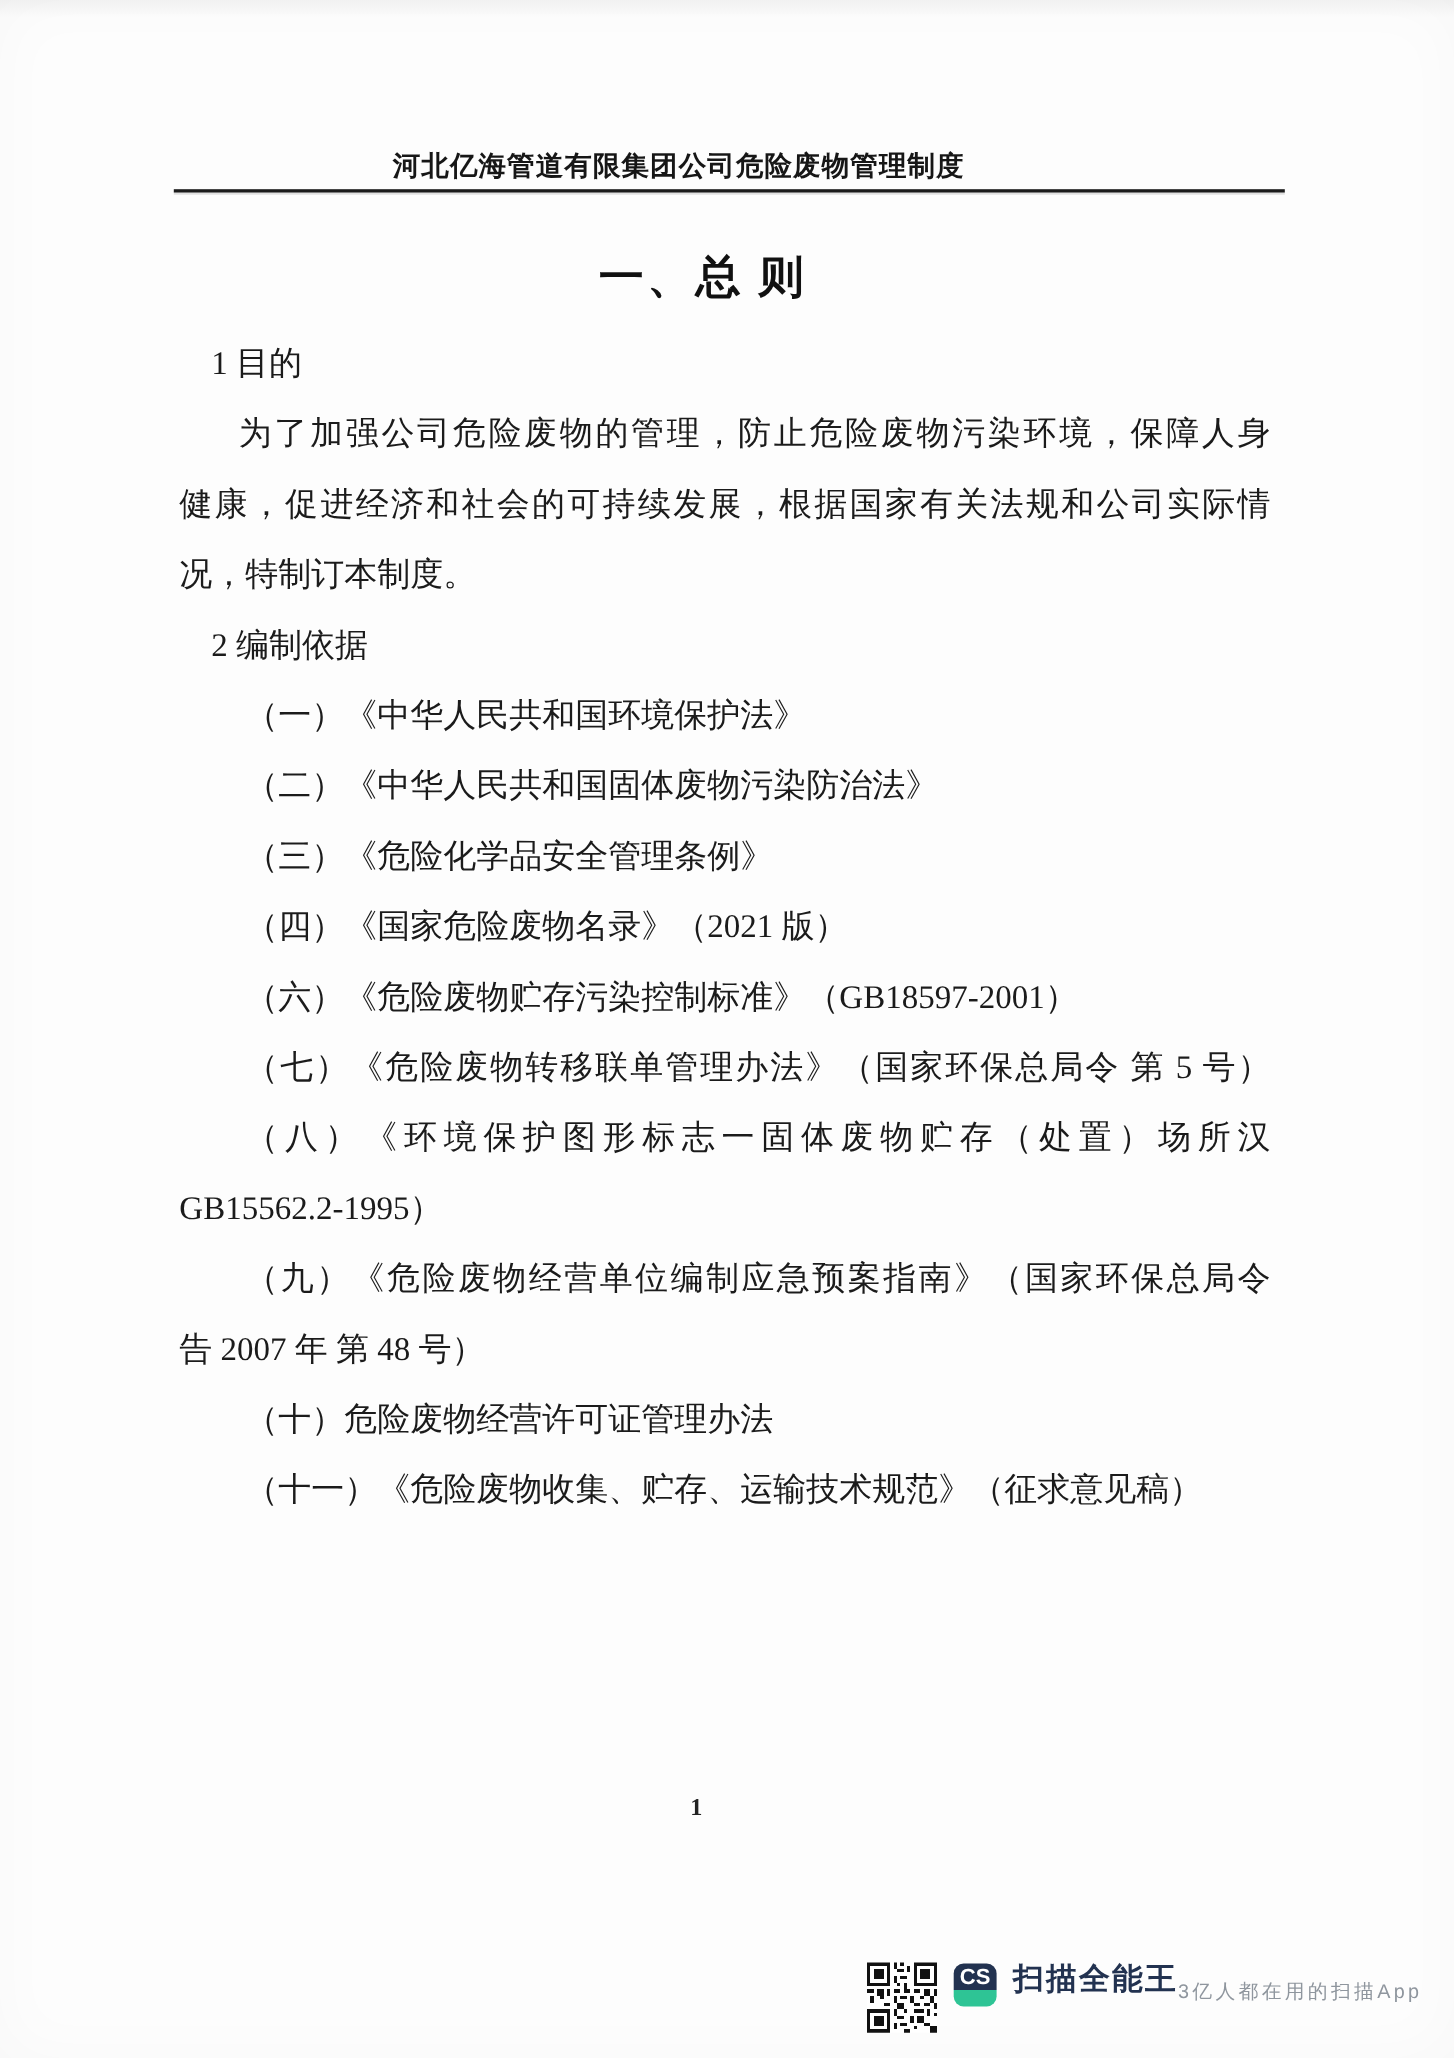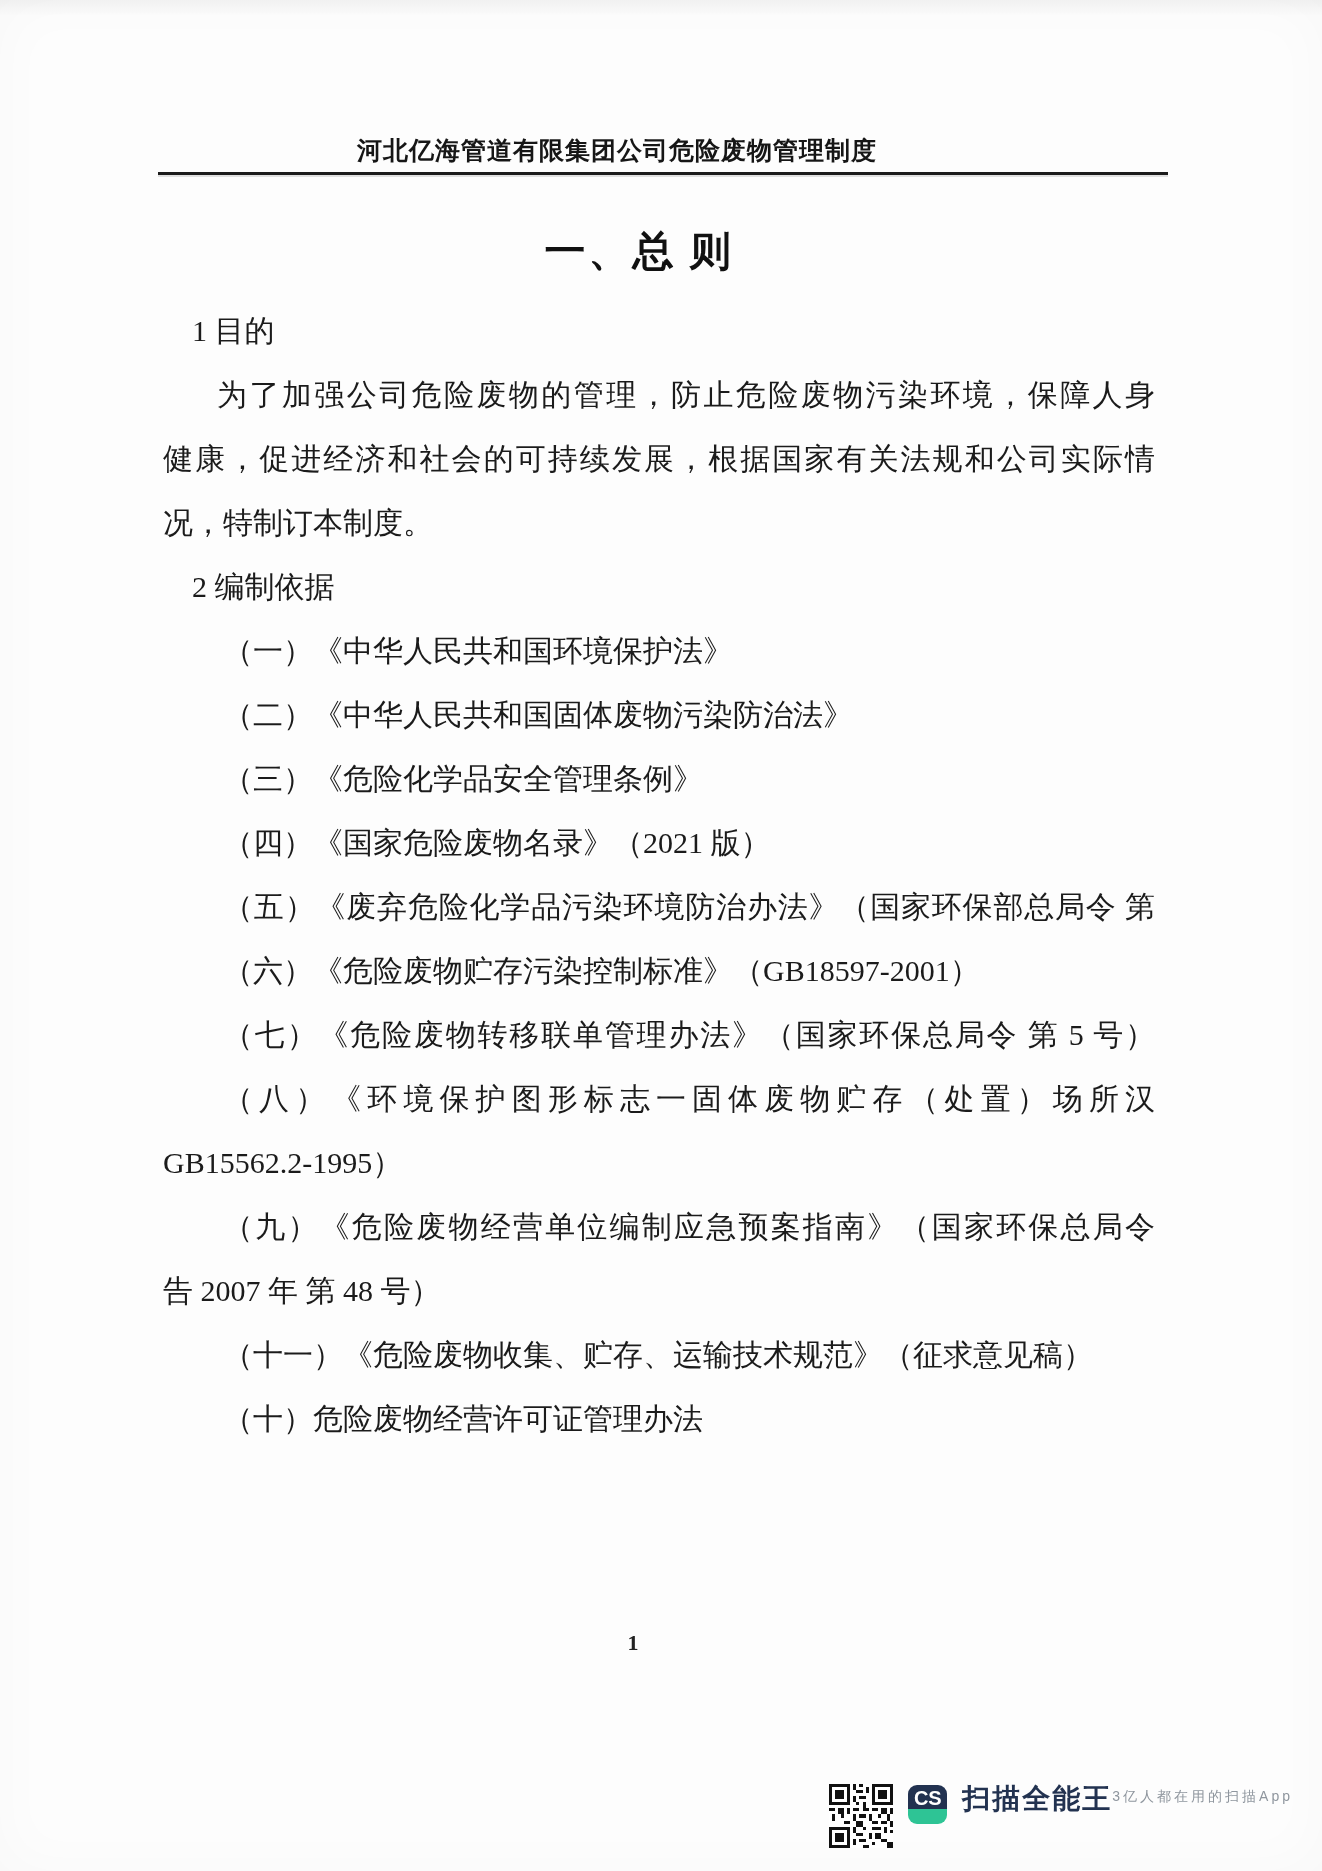--- a/index.html
+++ b/index.html
@@ -64,21 +64,21 @@
     font-weight:bold; font-size:20px; color:#fff; line-height:26px;
   }
   .wm-col { display:flex; flex-direction:row; }
   .wm-title {
     font-family:"Liberation Sans","DejaVu Sans",sans-serif;
     font-size:28px; font-weight:bold; color:#223250; letter-spacing:2px;
     line-height:32px;
   }
   .wm-tagline {
     font-family:"Liberation Sans","DejaVu Sans",sans-serif;
-    font-size:14px; color:#8f969e; letter-spacing:3px; margin-top:5px;
+    font-size:18px; color:#8f969e; letter-spacing:3px; margin-top:15px;
   }
 </style>
 </head>
 <body>
 
 <div class="page">
 
   <div class="header-text">河北亿海管道有限集团公司危险废物管理制度</div>
   <div class="header-rule"></div>
 
@@ -87,29 +87,28 @@
   <div class="body-lines" id="body-lines">
       <div class="line h">1 目的</div>
       <div class="line first stretch">为了加强公司危险废物的管理，防止危险废物污染环境，保障人身</div>
       <div class="line cont stretch">健康，促进经济和社会的可持续发展，根据国家有关法规和公司实际情</div>
       <div class="line cont">况，特制订本制度。</div>
       <div class="line h">2 编制依据</div>
       <div class="line li">（一）《中华人民共和国环境保护法》</div>
       <div class="line li">（二）《中华人民共和国固体废物污染防治法》</div>
       <div class="line li">（三）《危险化学品安全管理条例》</div>
       <div class="line li">（四）《国家危险废物名录》（2021 版）</div>
-      <div class="line li stretch">（五）《废弃危险化学品污染环境防治办法》（国家环保部总局令 第</div>
       <div class="line li">（六）《危险废物贮存污染控制标准》（GB18597-2001）</div>
       <div class="line li stretch">（七）《危险废物转移联单管理办法》（国家环保总局令 第 5 号）</div>
       <div class="line li stretch">（八）《环境保护图形标志一固体废物贮存（处置）场所汉</div>
       <div class="line cont">GB15562.2-1995）</div>
       <div class="line li stretch">（九）《危险废物经营单位编制应急预案指南》（国家环保总局令</div>
       <div class="line cont">告 2007 年 第 48 号）</div>
+      <div class="line li">（十）危险废物经营许可证管理办法</div>
       <div class="line li">（十一）《危险废物收集、贮存、运输技术规范》（征求意见稿）</div>
-      <div class="line li">（十）危险废物经营许可证管理办法</div>
     </div>
 
   <div class="page-number">1</div>
 
   <div class="watermark">
     <svg class="qr" viewBox="0 0 21 21" shape-rendering="crispEdges" xmlns="http://www.w3.org/2000/svg">
       <rect x="0" y="0" width="21" height="21" fill="#ffffff"></rect>
       <g fill="#111111">
         <rect x="0" y="0" width="7" height="7"></rect>
           <rect x="14" y="0" width="7" height="7"></rect>

